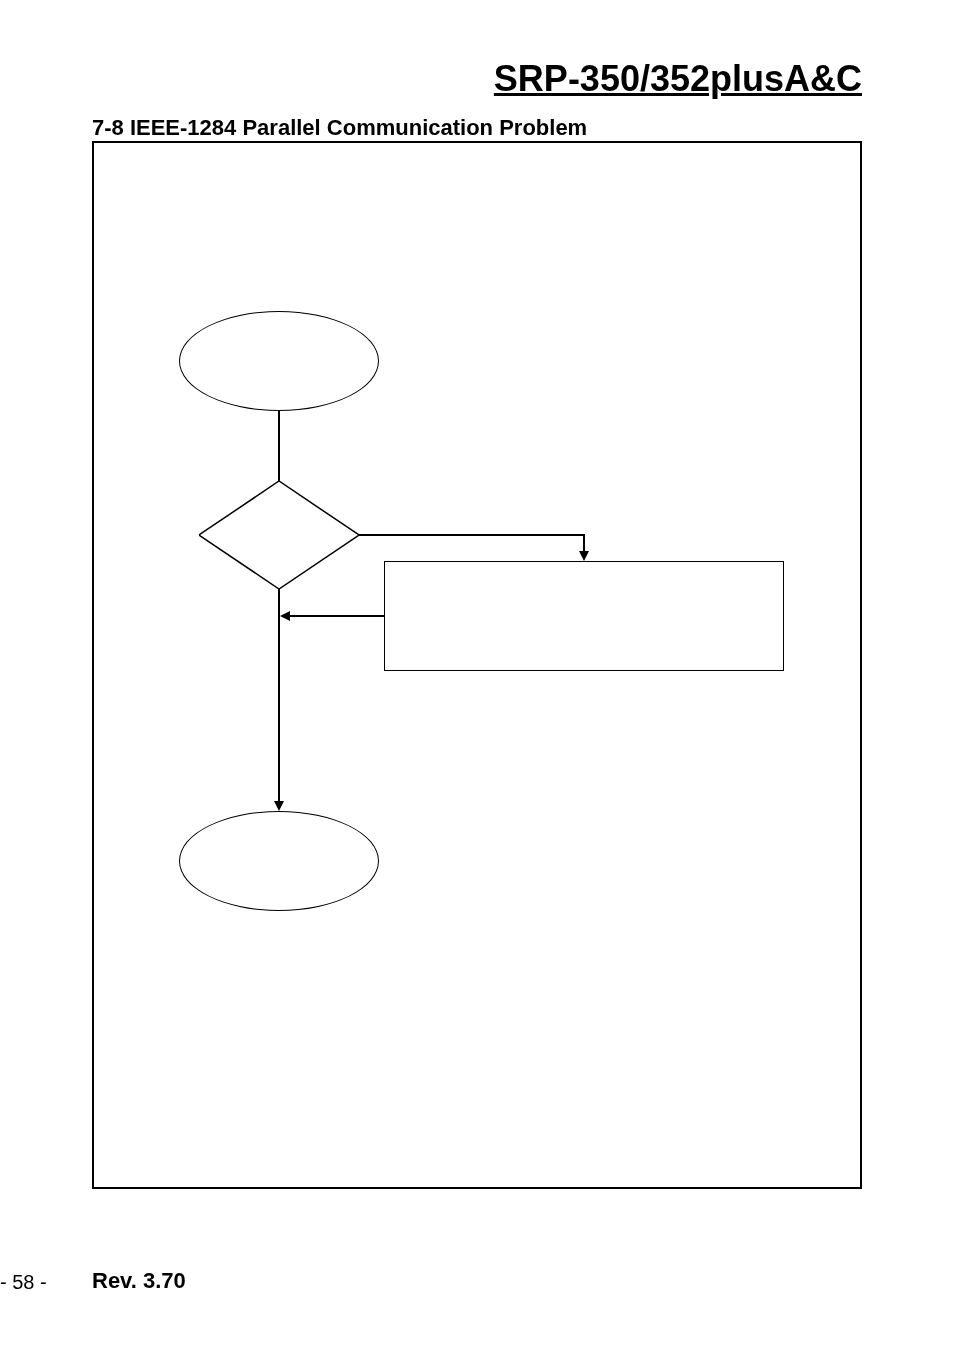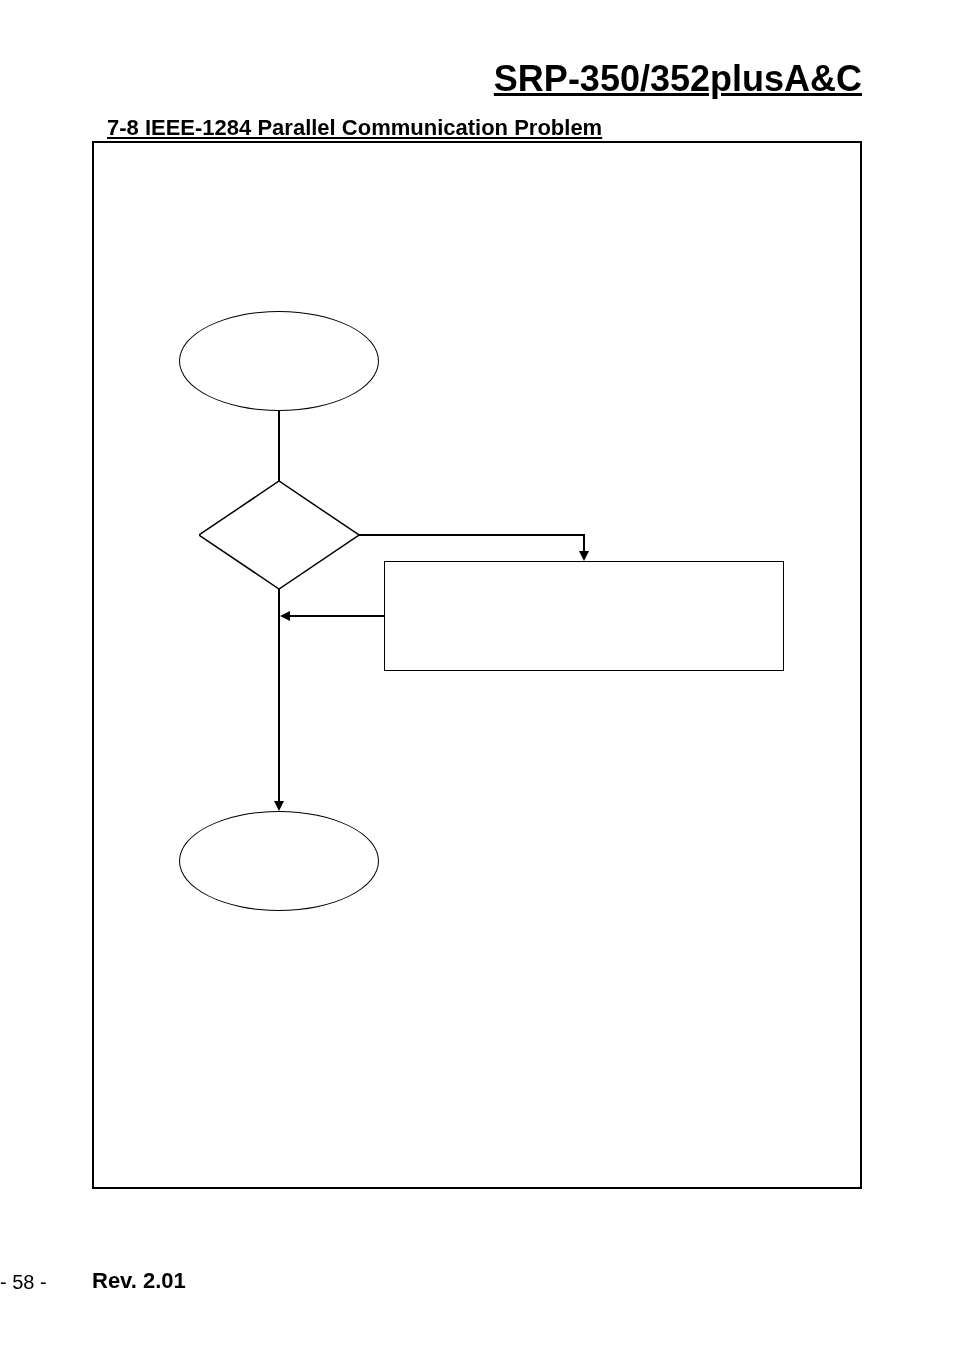--- a/index.html
+++ b/index.html
@@ -19,22 +19,20 @@
     font-size: 36px;
     font-weight: 700;
     text-decoration: underline;
   }
   .section-title {
     position: absolute;
     top: 115px;
     left: 92px;
     font-size: 22px;
     font-weight: 700;
-    text-decoration: underline;
-    margin-left: 15px;
   }
   .outer-frame {
     position: absolute;
     top: 141px;
     left: 92px;
     width: 770px;
     height: 1048px;
     border: 2px solid #000;
     box-sizing: border-box;
   }
@@ -154,14 +152,14 @@
     <div class="arrow-left" style="left:186px; top:468px;"></div>
 
     <div class="line" style="left:184px; top:446px; width:1.5px; height:214px;"></div>
     <div class="arrow-down" style="left:180px; top:658px;"></div>
 
     <div class="end-ellipse"></div>
 
   </div>
 </div>
 
-<div class="footer-left">Rev. 2.01</div>
+<div class="footer-left">Rev. 3.70</div>
 <div class="footer-center">- 58 -</div>
 
 </body></html>

